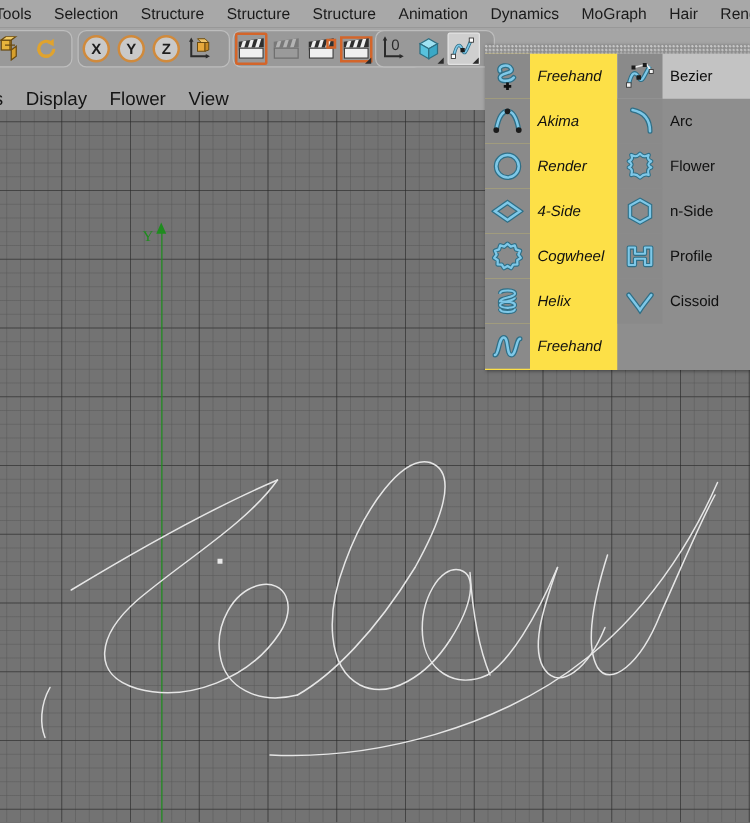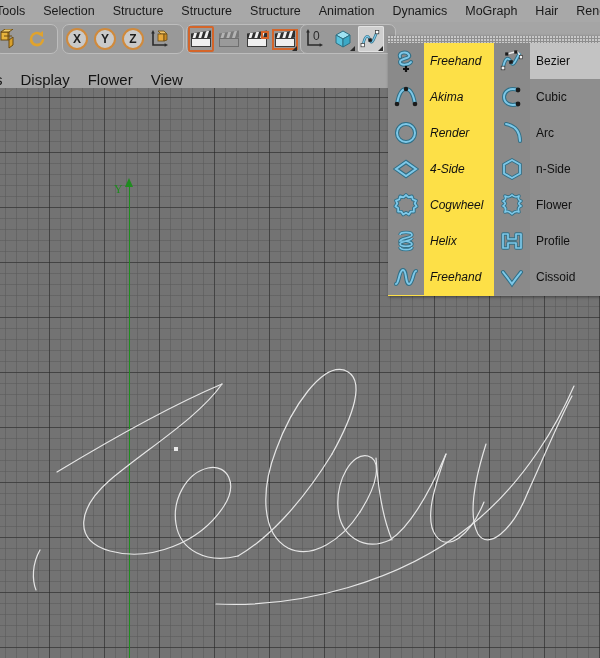--- a/index.html
+++ b/index.html
@@ -424,45 +424,25 @@
             <rect x="6.2" y="4.4" width="3.2" height="3.2" fill="#1b1b1b"></rect>
             <rect x="15.2" y="2.4" width="3.2" height="3.2" fill="#1b1b1b"></rect>
             <rect x="20.4" y="7.6" width="3.2" height="3.2" fill="#f2f2f2" stroke="#333" stroke-width=".7"></rect>
           </svg>
         </span>
         <span class="lbl">Bezier</span>
       </div>
       <div class="pitem">
         <span class="ico">
           <svg width="26" height="26" viewBox="0 0 26 26">
-            <path d="M19 6 C10 3, 5 8, 5 13 C5 18, 10 23, 19 20" fill="none" stroke="#2f6f87" stroke-width="4"></path>
-            <path d="M19 6 C10 3, 5 8, 5 13 C5 18, 10 23, 19 20" fill="none" stroke="#7ec8e8" stroke-width="2"></path>
-            <circle cx="19" cy="6" r="2.4" fill="#1b1b1b"></circle>
-            <circle cx="19" cy="20" r="2.4" fill="#1b1b1b"></circle>
-          </svg>
-        </span>
-        <span class="lbl">Cubic</span>
-      </div>
-      <div class="pitem">
-        <span class="ico">
-          <svg width="26" height="26" viewBox="0 0 26 26">
             <path d="M7 4 C17 6, 21 12, 21 21" fill="none" stroke="#2f6f87" stroke-width="4" stroke-linecap="round"></path>
             <path d="M7 4 C17 6, 21 12, 21 21" fill="none" stroke="#7ec8e8" stroke-width="2" stroke-linecap="round"></path>
           </svg>
         </span>
         <span class="lbl">Arc</span>
-      </div>
-      <div class="pitem">
-        <span class="ico">
-          <svg width="26" height="26" viewBox="0 0 26 26">
-            <polygon points="13,4 21,8.5 21,17.5 13,22 5,17.5 5,8.5" fill="none" stroke="#2f6f87" stroke-width="3.6"></polygon>
-            <polygon points="13,4 21,8.5 21,17.5 13,22 5,17.5 5,8.5" fill="none" stroke="#7ec8e8" stroke-width="1.8"></polygon>
-          </svg>
-        </span>
-        <span class="lbl">n-Side</span>
       </div>
       <div class="pitem">
         <span class="ico">
           <svg width="26" height="26" viewBox="0 0 26 26">
             <g fill="none" stroke="#2f6f87" stroke-width="3.4" stroke-linejoin="round">
               <path d="M13 3 C16 6, 18 5, 20 4 C19 6, 19 8, 22 9 C19 11, 19 12, 22 14
                        C19 15, 19 17, 20 20 C18 19, 16 19, 13 22 C10 19, 8 19, 6 20
                        C7 17, 7 15, 4 14 C7 12, 7 11, 4 9 C7 8, 7 6, 6 4 C8 5, 10 6, 13 3 Z"></path>
             </g>
             <g fill="none" stroke="#7ec8e8" stroke-width="1.7" stroke-linejoin="round">
@@ -470,20 +450,29 @@
                        C19 15, 19 17, 20 20 C18 19, 16 19, 13 22 C10 19, 8 19, 6 20
                        C7 17, 7 15, 4 14 C7 12, 7 11, 4 9 C7 8, 7 6, 6 4 C8 5, 10 6, 13 3 Z"></path>
             </g>
           </svg>
         </span>
         <span class="lbl">Flower</span>
       </div>
       <div class="pitem">
         <span class="ico">
           <svg width="26" height="26" viewBox="0 0 26 26">
+            <polygon points="13,4 21,8.5 21,17.5 13,22 5,17.5 5,8.5" fill="none" stroke="#2f6f87" stroke-width="3.6"></polygon>
+            <polygon points="13,4 21,8.5 21,17.5 13,22 5,17.5 5,8.5" fill="none" stroke="#7ec8e8" stroke-width="1.8"></polygon>
+          </svg>
+        </span>
+        <span class="lbl">n-Side</span>
+      </div>
+      <div class="pitem">
+        <span class="ico">
+          <svg width="26" height="26" viewBox="0 0 26 26">
             <path d="M4 6 L9 6 L9 11 L17 11 L17 6 L22 6 L22 20 L17 20 L17 15 L9 15 L9 20 L4 20 Z" fill="none" stroke="#2f6f87" stroke-width="3.4" stroke-linejoin="round"></path>
             <path d="M4 6 L9 6 L9 11 L17 11 L17 6 L22 6 L22 20 L17 20 L17 15 L9 15 L9 20 L4 20 Z" fill="none" stroke="#7ec8e8" stroke-width="1.7" stroke-linejoin="round"></path>
           </svg>
         </span>
         <span class="lbl">Profile</span>
       </div>
       <div class="pitem">
         <span class="ico">
           <svg width="26" height="26" viewBox="0 0 26 26">
             <path d="M4 8 C7 12, 11 17, 13 20 C15 17, 19 12, 22 8" fill="none" stroke="#2f6f87" stroke-width="4" stroke-linecap="round"></path>

